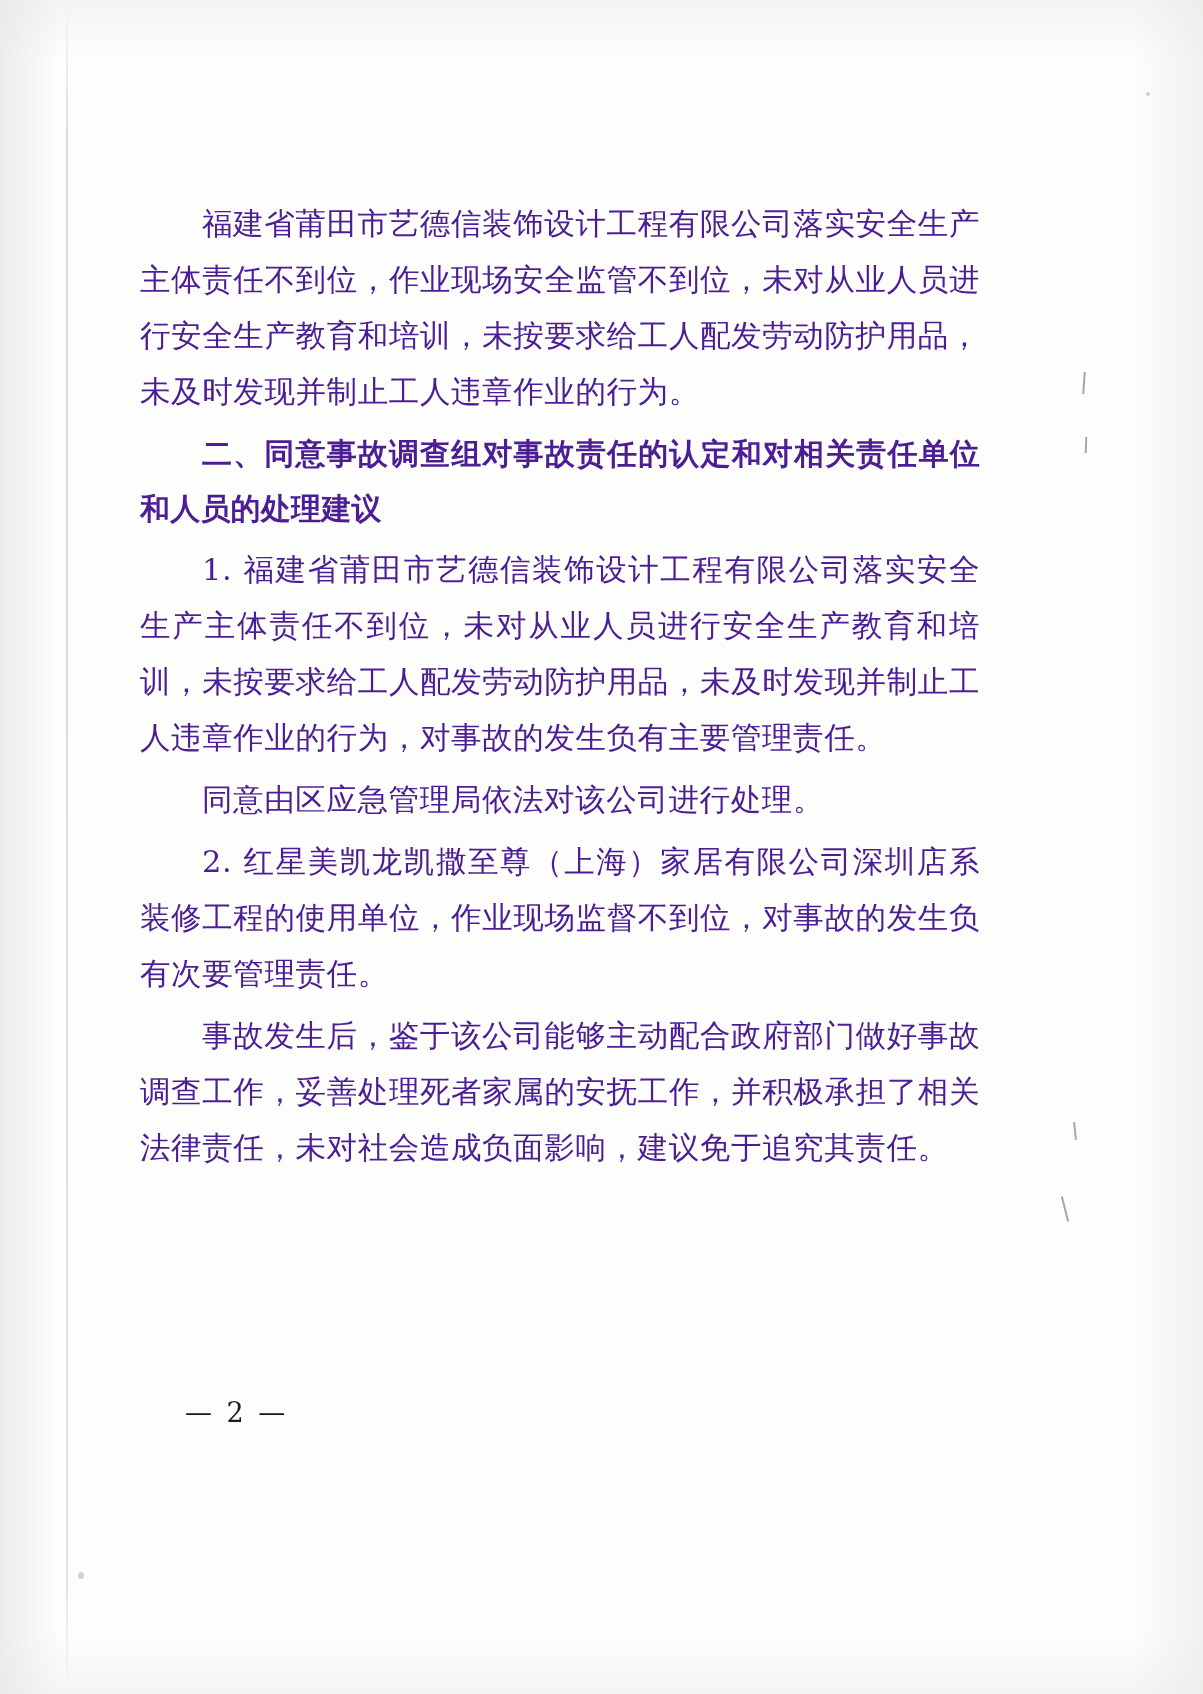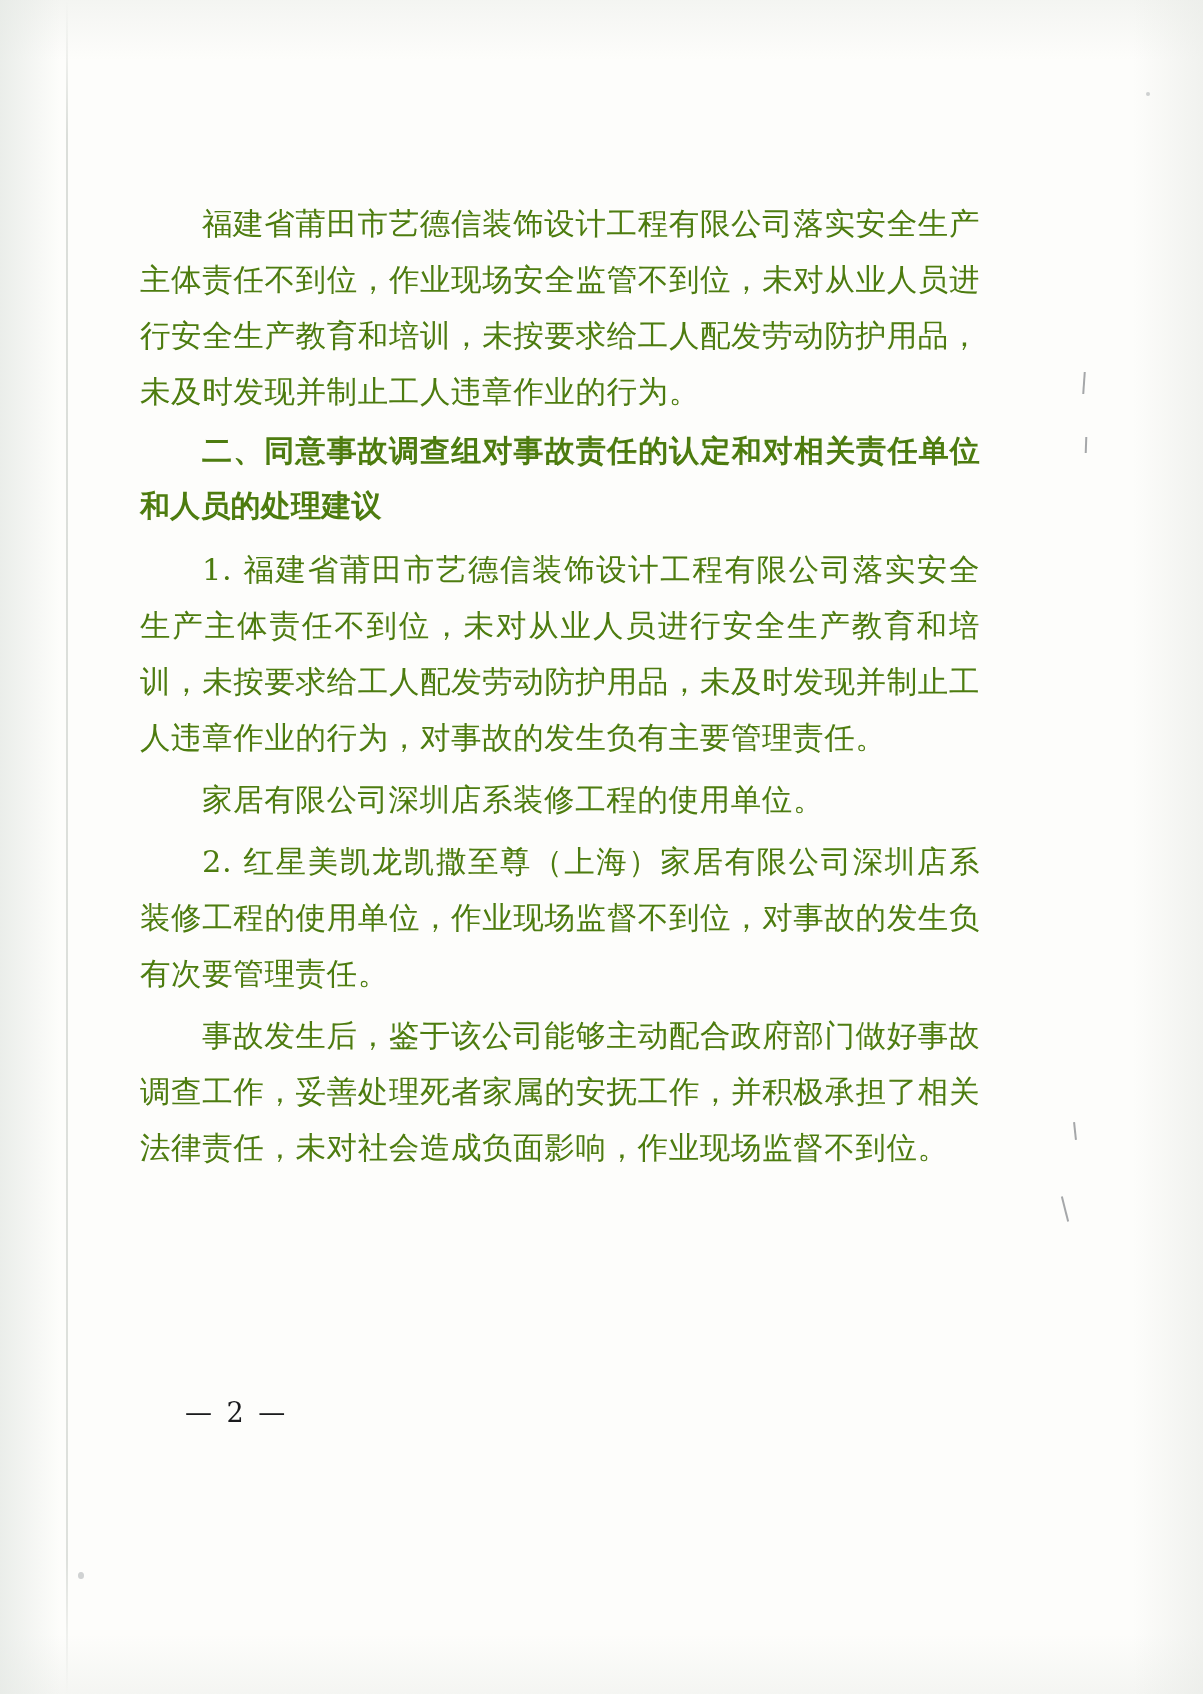--- a/index.html
+++ b/index.html
@@ -39,30 +39,30 @@
     position: absolute;
     left: 140px;
     top: 196px;
     width: 840px;
   }
   p {
     margin: 0 0 6px 0;
     font-size: 30.5px;
     line-height: 56px;
     letter-spacing: 0.6px;
-    color: #4d7c0f;
+    color: #4c1d95;
     text-align: justify;
     text-justify: inter-character;
     text-indent: 0;
   }
   p.indent {
     text-indent: 62px;
   }
   p.bold {
-    font-family: Liberation Mono, monospace;
+    font-family: Liberation Sans, sans-serif;
     font-weight: 700;
     letter-spacing: 0.2px;
     font-size: 30px;
     line-height: 55px;
   }
   .pagenum {
     position: absolute;
     left: 185px;
     top: 1397px;
     font-size: 27px;
@@ -102,19 +102,19 @@
   <div class="mark m2"></div>
   <div class="mark m3"></div>
   <div class="mark m4"></div>
   <div class="speck s1"></div>
   <div class="speck s2"></div>
 
   <div class="content">
     <p class="indent">福建省莆田市艺德信装饰设计工程有限公司落实安全生产主体责任不到位，作业现场安全监管不到位，未对从业人员进行安全生产教育和培训，未按要求给工人配发劳动防护用品，未及时发现并制止工人违章作业的行为。</p>
     <p class="indent bold">二、同意事故调查组对事故责任的认定和对相关责任单位和人员的处理建议</p>
     <p class="indent">1. 福建省莆田市艺德信装饰设计工程有限公司落实安全生产主体责任不到位，未对从业人员进行安全生产教育和培训，未按要求给工人配发劳动防护用品，未及时发现并制止工人违章作业的行为，对事故的发生负有主要管理责任。</p>
-    <p class="indent">家居有限公司深圳店系装修工程的使用单位。</p>
+    <p class="indent">同意由区应急管理局依法对该公司进行处理。</p>
     <p class="indent">2. 红星美凯龙凯撒至尊（上海）家居有限公司深圳店系装修工程的使用单位，作业现场监督不到位，对事故的发生负有次要管理责任。</p>
-    <p class="indent">事故发生后，鉴于该公司能够主动配合政府部门做好事故调查工作，妥善处理死者家属的安抚工作，并积极承担了相关法律责任，未对社会造成负面影响，作业现场监督不到位。</p>
+    <p class="indent">事故发生后，鉴于该公司能够主动配合政府部门做好事故调查工作，妥善处理死者家属的安抚工作，并积极承担了相关法律责任，未对社会造成负面影响，建议免于追究其责任。</p>
   </div>
 
   <div class="pagenum">— 2 —</div>
 </div>
 
 </body></html>

